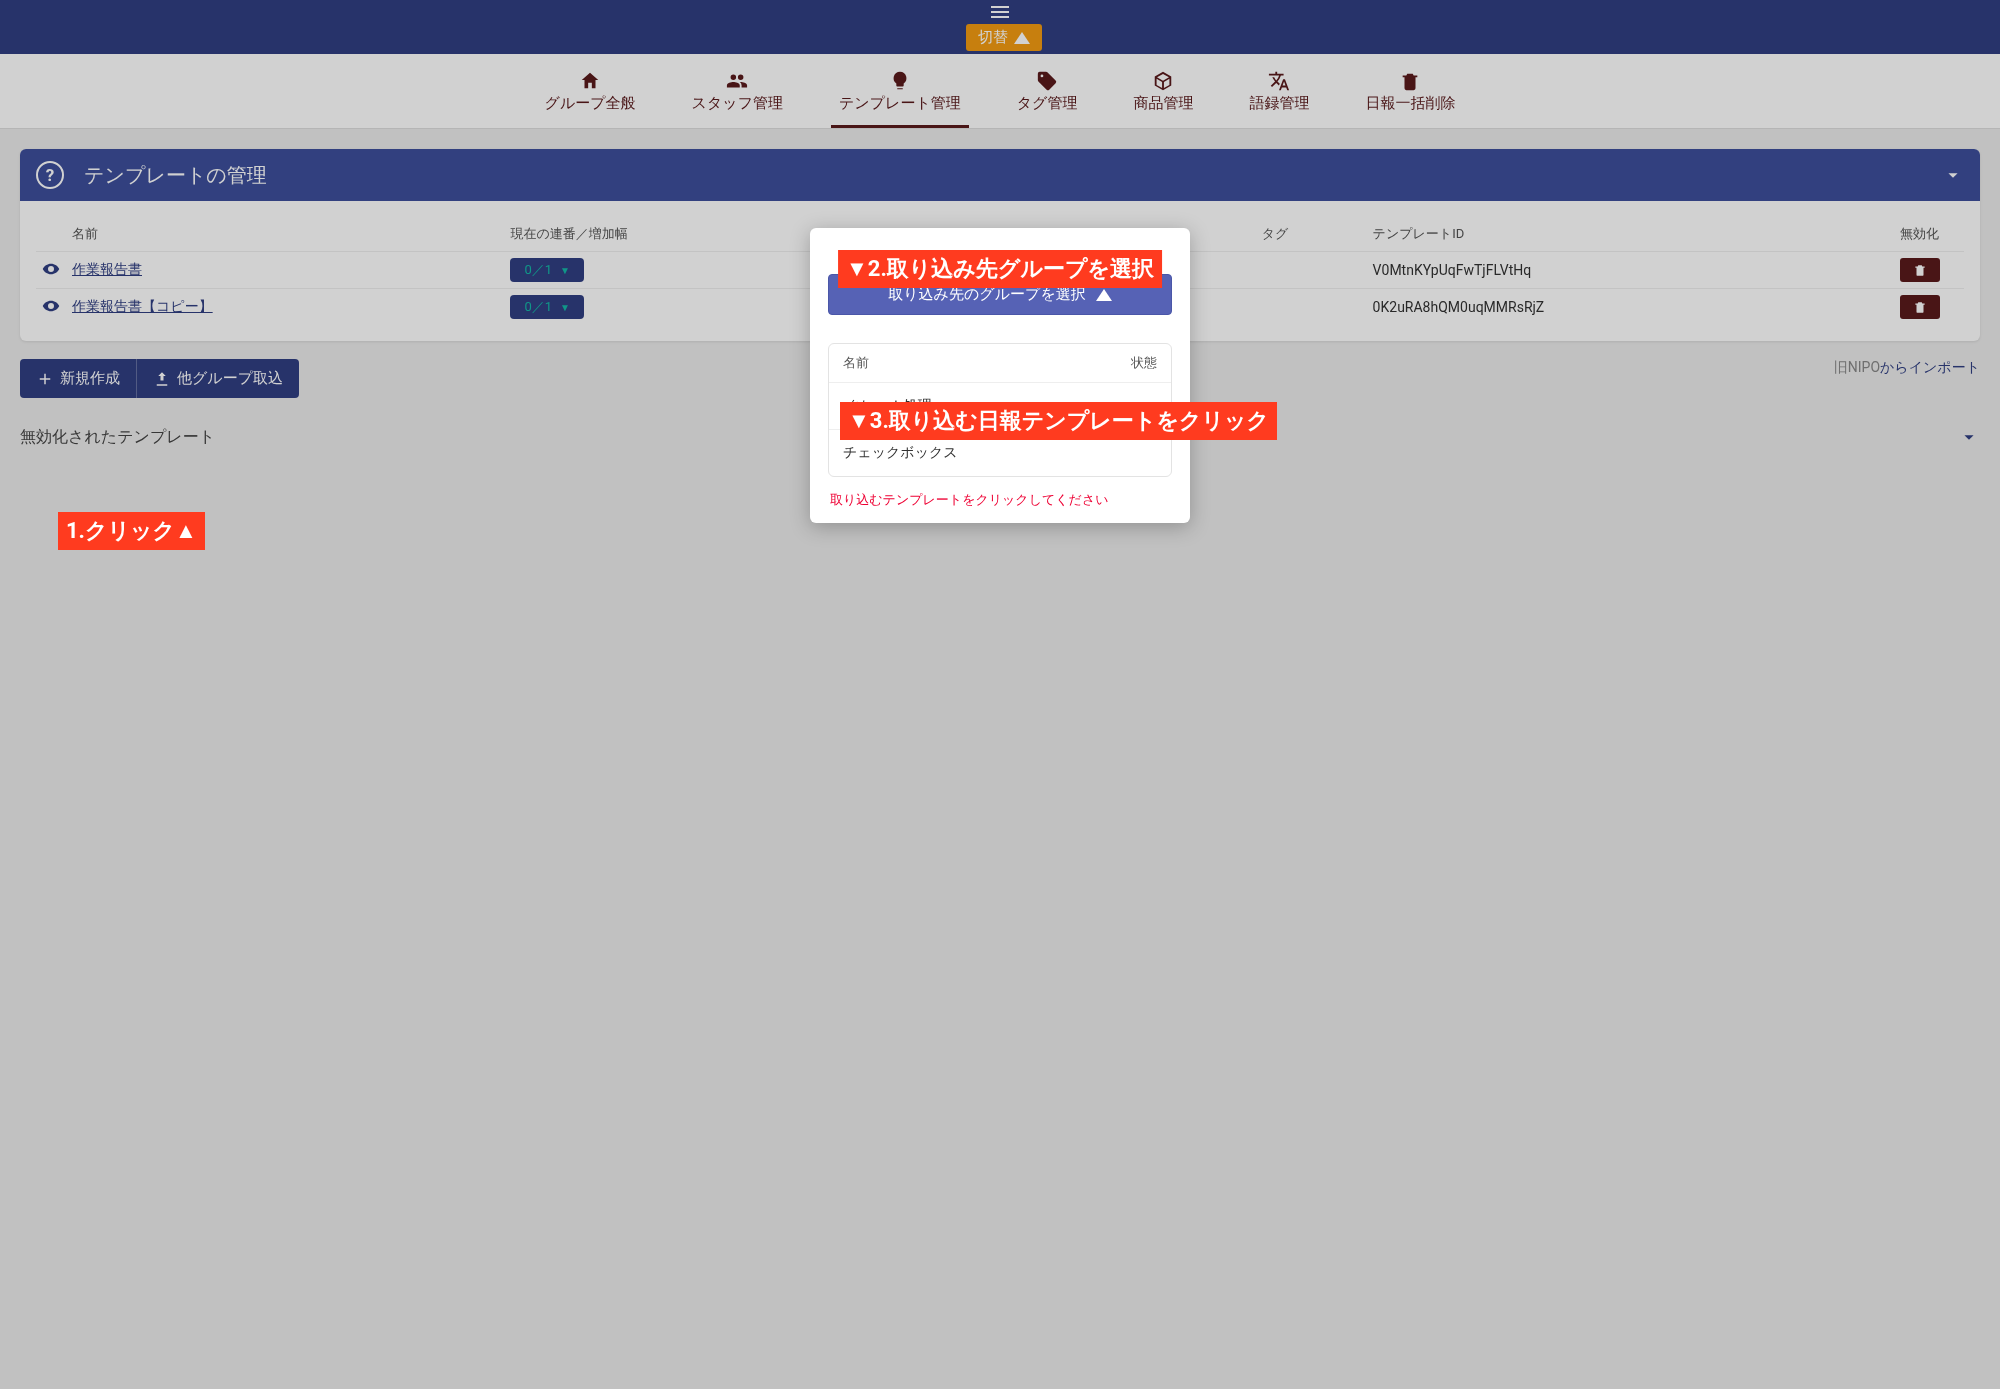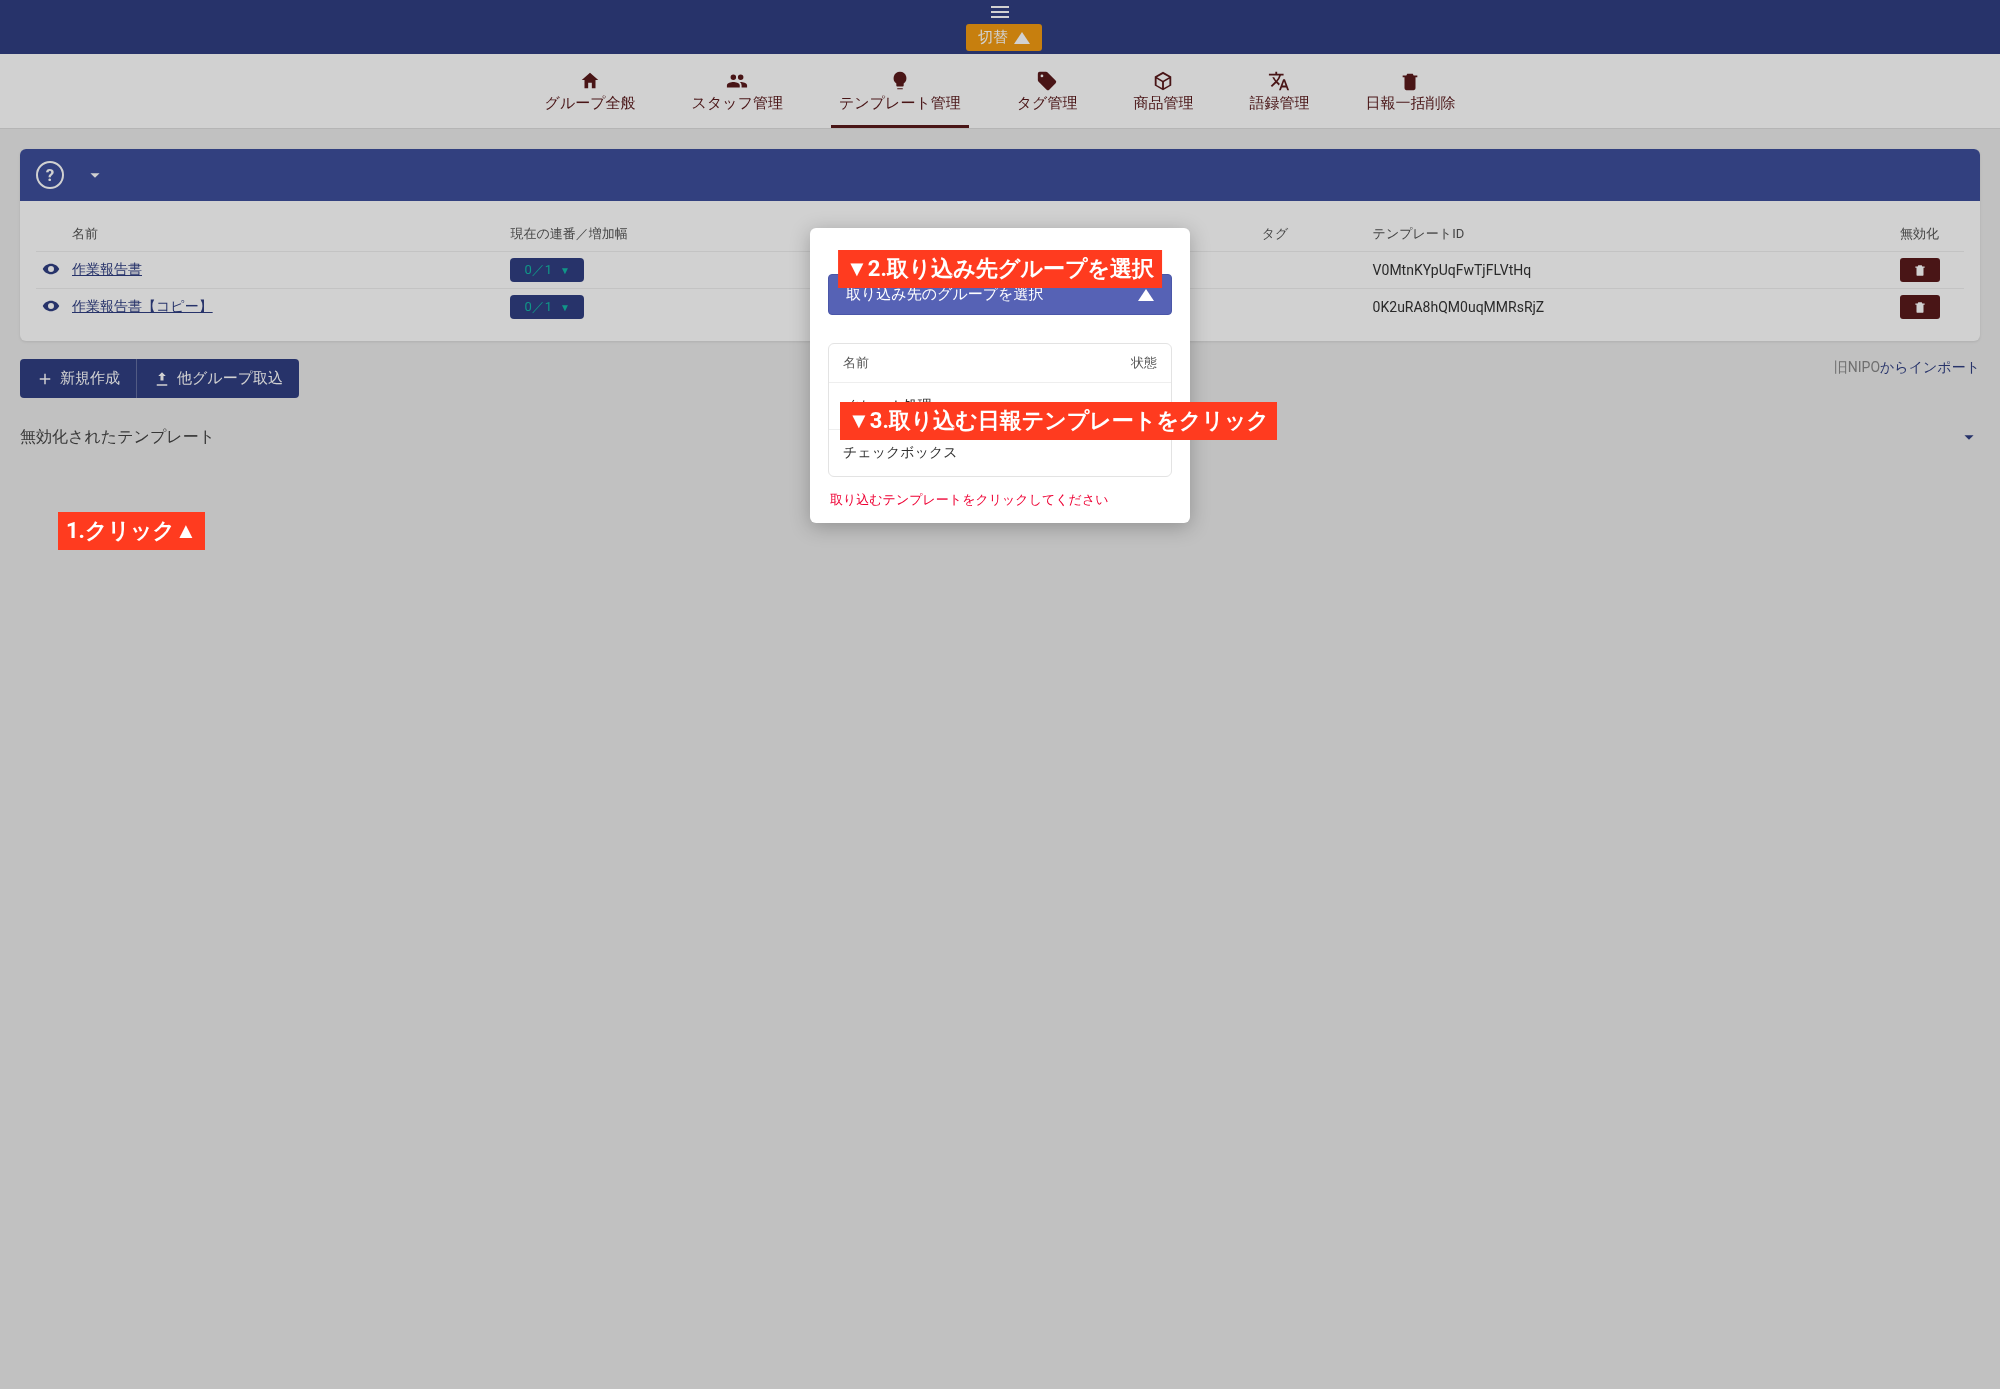--- a/index.html
+++ b/index.html
@@ -58,21 +58,21 @@
 .btn-bar .b + .b { border-left: 1px solid rgba(255,255,255,.25); }
 .btn-bar svg { fill: #fff; width: 18px; height: 18px; }
 .import-link { float: right; color: #303f82; font-size: 14px; cursor:pointer; }
 .import-link .gray { color: #888; }
 .disabled-row { margin-top: 28px; display:flex; align-items:center; color:#444; font-size:16px; }
 .disabled-row svg { fill:#303f82; margin-left:auto; }
 
 .annot { position: absolute; background: #ff3b1f; color: #fff; font-weight: bold; padding: 4px 8px; font-size: 22px; z-index: 200; white-space: nowrap; }
 
 .modal { position: absolute; z-index: 100; background: #fff; border-radius: 6px; box-shadow: 0 4px 20px rgba(0,0,0,.25); width: 380px; left: 50%; top: 228px; transform: translateX(-50%); padding: 18px 18px 14px 18px; }
-.modal .sel-btn { background: #5662b5; color: #fff; border-radius: 4px; padding: 10px 17px; text-align: center; font-size: 15px; display:flex; align-items:center; justify-content:space-between; gap:10px; margin: 28px 0 18px 0; cursor:pointer; border:1px solid #4a56a8; }
+.modal .sel-btn { background: #5662b5; color: #fff; border-radius: 4px; padding: 10px 1px; text-align: center; font-size: 15px; display:flex; align-items:center; justify-content:center; gap:10px; margin: 28px 0 18px 0; cursor:pointer; border:1px solid #4a56a8; }
 .modal .sel-btn .tri { width: 0; height: 0; border-left: 8px solid transparent; border-right: 8px solid transparent; border-bottom: 12px solid #fff; }
 .modal .inner-card { border: 1px solid #e3e3e3; border-radius: 6px; margin-top: 28px; overflow:hidden; }
 .modal .list-head { display: flex; padding: 10px 14px; font-size: 13px; color: #555; }
 .modal .list-head .c1 { flex: 1; }
 .modal .list-row { padding: 14px; border-top: 1px solid #eee; font-size: 14px; color:#333; cursor:pointer; }
 .modal .hint { color: #e03; font-size: 13px; padding: 14px 2px 0 2px; }
 </style>
 </head>
 <body>
 
@@ -137,20 +137,21 @@
         <path d="M6 7h12v13a2 2 0 0 1-2 2H8a2 2 0 0 1-2-2zM9 4h6l1 2h4v2H4V6h4z"></path>
       </svg>
     <span>日報一括削除</span>
   </div>
 </div>
 
 <div class="content">
   <div class="panel">
     <div class="panel-head">
       <div class="q">?</div>
+      <div class="panel-title">テンプレートの管理</div>
       <svg width="22" height="22" viewBox="0 0 24 24">
           <path d="M7 10l5 5 5-5z"></path>
         </svg>
     </div>
     <div class="panel-body">
       <table class="tbl">
         <thead>
           <tr>
             <th style="width:24px"></th>
             <th>名前</th>

